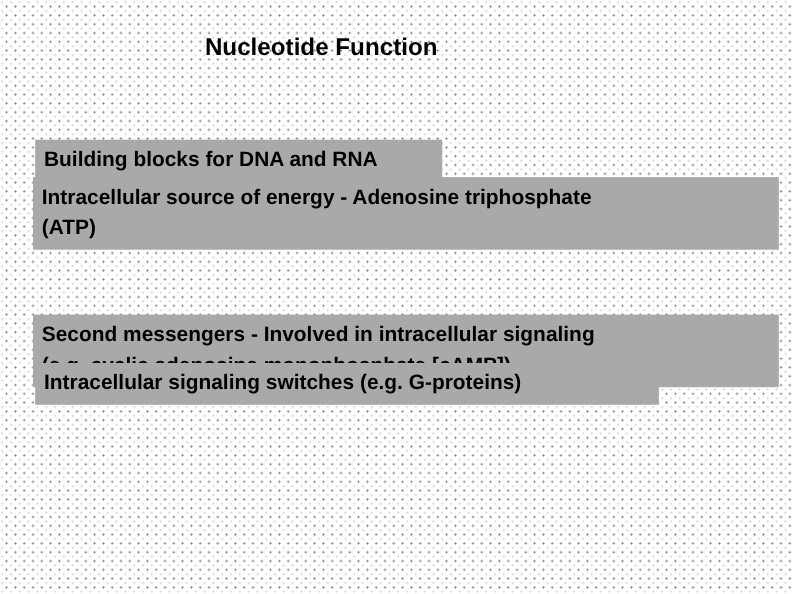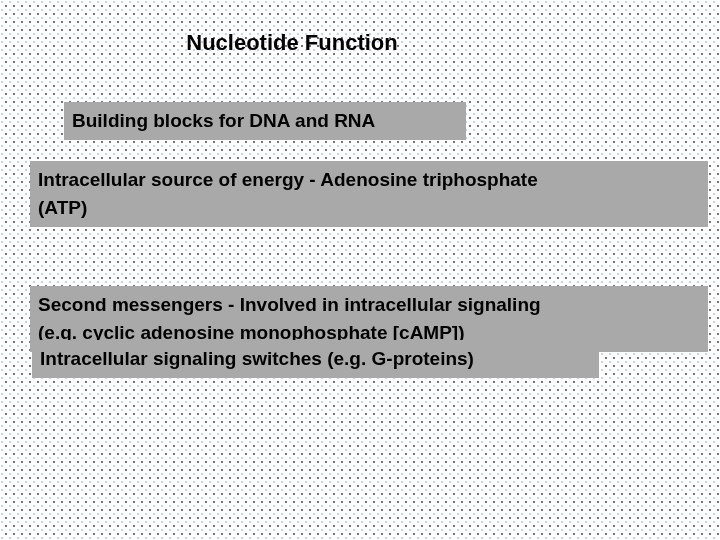--- a/index.html
+++ b/index.html
@@ -35,24 +35,24 @@
     position: absolute;
     box-sizing: border-box;
     background: #a9a9a9;
     color: #000000;
     font-weight: bold;
     font-size: 19px;
     line-height: 28px;
     padding: 5px 8px;
     white-space: pre-line;
   }
-  .box-1 { left: 32px; top: 102px; width: 402px; margin-left: 32px; }
+  .box-1 { left: 32px; top: 127px; width: 370px; }
   .box-2 { left: 30px; top: 161px; width: 678px; }
   .box-3 { left: 30px; top: 242px; width: 678px; margin-top: 44px; }
-  .box-4 { left: 32px; top: 340px; width: 567px; }
+  .box-4 { left: 32px; top: 330px; width: 567px; }
 </style>
 </head>
 <body>
 
 <div class="slide">
 
   <div class="slide-title">Nucleotide Function</div>
 
   <div class="text-box box-1">Building blocks for DNA and RNA</div>
 

